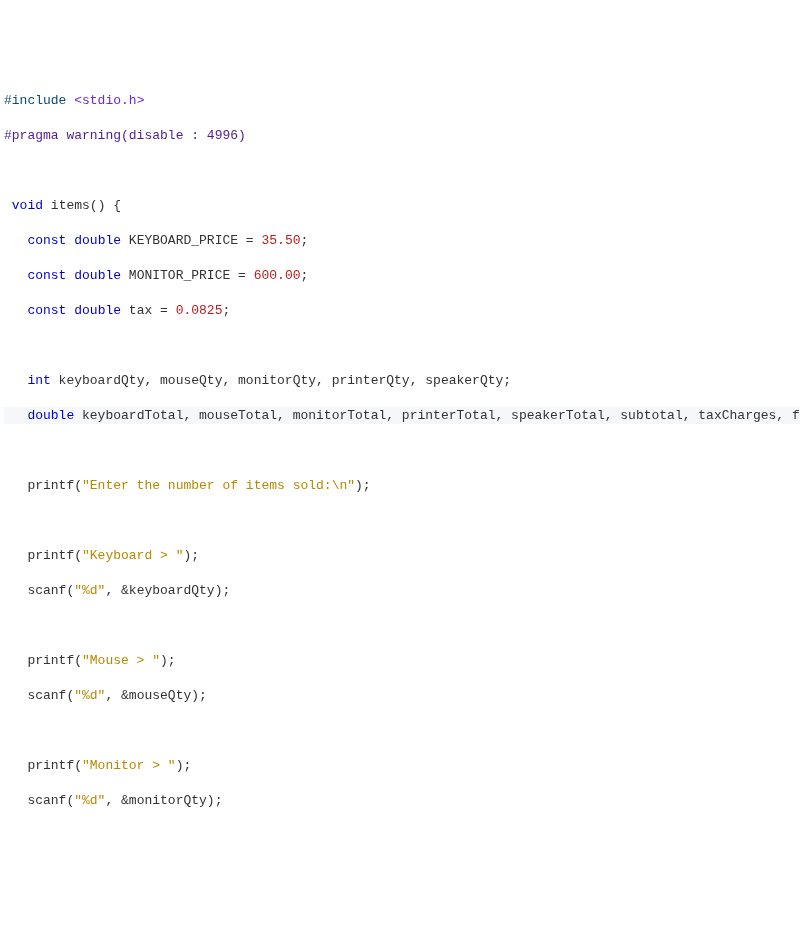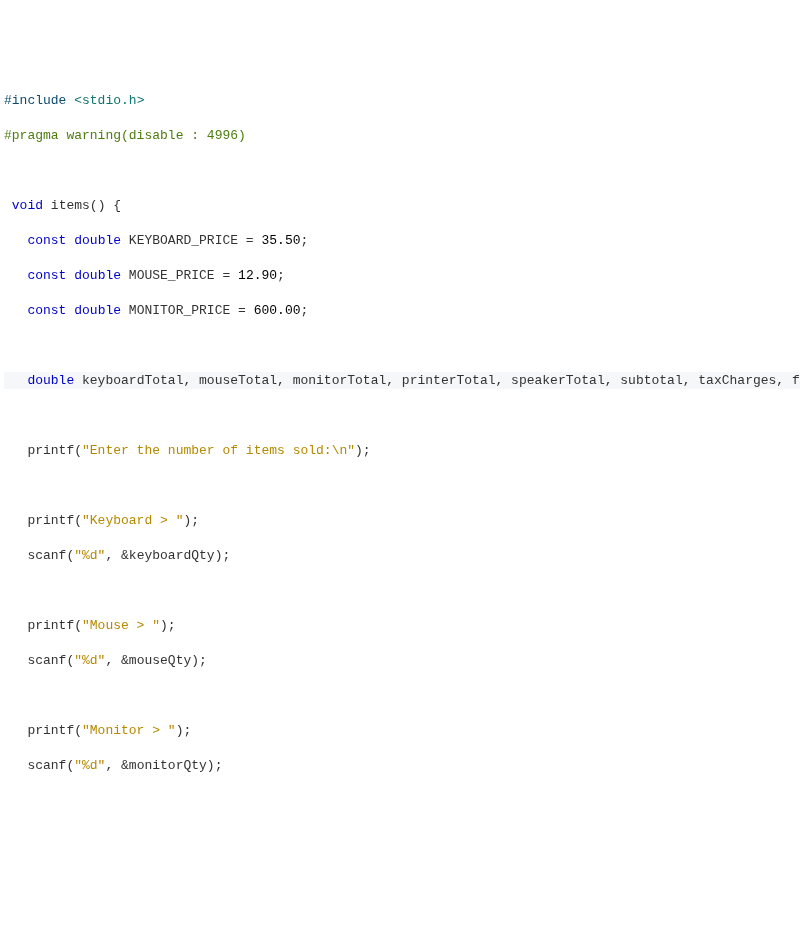--- a/index.html
+++ b/index.html
@@ -20,40 +20,41 @@
   .line {
     display: block;
     min-height: 17.5px;
   }
   .highlight {
     background: #f5f7f8;
     display: block;
     width: 100%;
   }
   .kw { color: #0000cc; font-family: Liberation Mono, monospace; }         
-  .pragma { color: #4d7c0f; text-align: center; }     
+  .pragma { color: #4c1d95; text-align: center; }     
   .pre { color: #0c4a6e; }        
-  .inc { color: #0f766e; }        
+  .inc { color: #6d28d9; }        
   .str { color: #b58900; }        
-  .num { color: #000000; }
+  .num { color: #b91c1c; }
 </style>
 </head>
 <body>
 
 
 
 <div class="code-container">
 <span class="line"><span class="pre">#include </span><span class="inc">&lt;stdio.h&gt;</span></span>
 <span class="line"><span class="pragma">#pragma warning(disable : 4996)</span></span>
 <span class="line"></span>
 <span class="line"> <span class="kw">void</span><span> items() {</span></span>
 <span class="line">   <span class="kw">const</span> <span class="kw">double</span><span> KEYBOARD_PRICE = </span><span class="num">35.50</span><span>;</span></span>
-<span class="line">   <span class="kw">const</span> <span class="kw">double</span><span> MOUSE_PRICE = </span><span class="num">12.90</span><span>;</span></span>
 <span class="line">   <span class="kw">const</span> <span class="kw">double</span><span> MONITOR_PRICE = </span><span class="num">600.00</span><span>;</span></span>
+<span class="line">   <span class="kw">const</span> <span class="kw">double</span><span> tax = </span><span class="num">0.0825</span><span>;</span></span>
 <span class="line"></span>
+<span class="line">   <span class="kw">int</span><span> keyboardQty, mouseQty, monitorQty, printerQty, speakerQty;</span></span>
 <span class="line highlight">   <span class="kw">double</span><span> keyboardTotal, mouseTotal, monitorTotal, printerTotal, speakerTotal, subtotal, taxCharges, finalTotal;</span></span>
 <span class="line"></span>
 <span class="line">   <span>printf(</span><span class="str">"Enter the number of items sold:\n"</span><span>);</span></span>
 <span class="line"></span>
 <span class="line">   <span>printf(</span><span class="str">"Keyboard &gt; "</span><span>);</span></span>
 <span class="line">   <span>scanf(</span><span class="str">"%d"</span><span>, &amp;keyboardQty);</span></span>
 <span class="line"></span>
 <span class="line">   <span>printf(</span><span class="str">"Mouse &gt; "</span><span>);</span></span>
 <span class="line">   <span>scanf(</span><span class="str">"%d"</span><span>, &amp;mouseQty);</span></span>
 <span class="line"></span>

